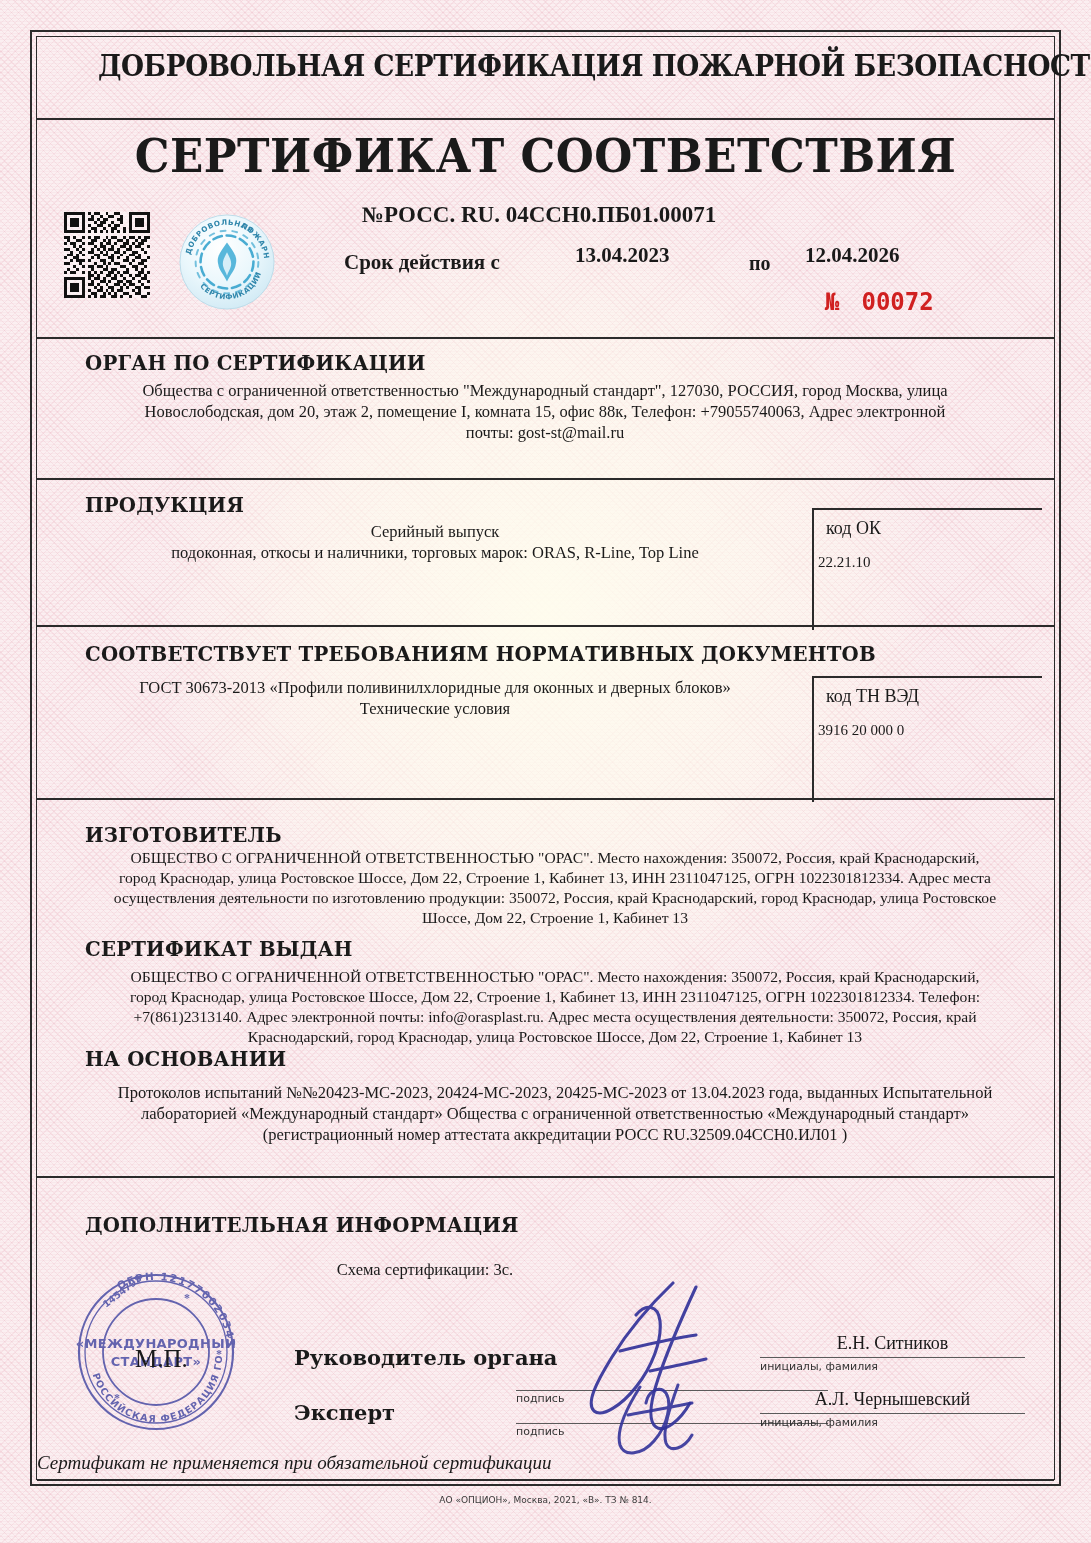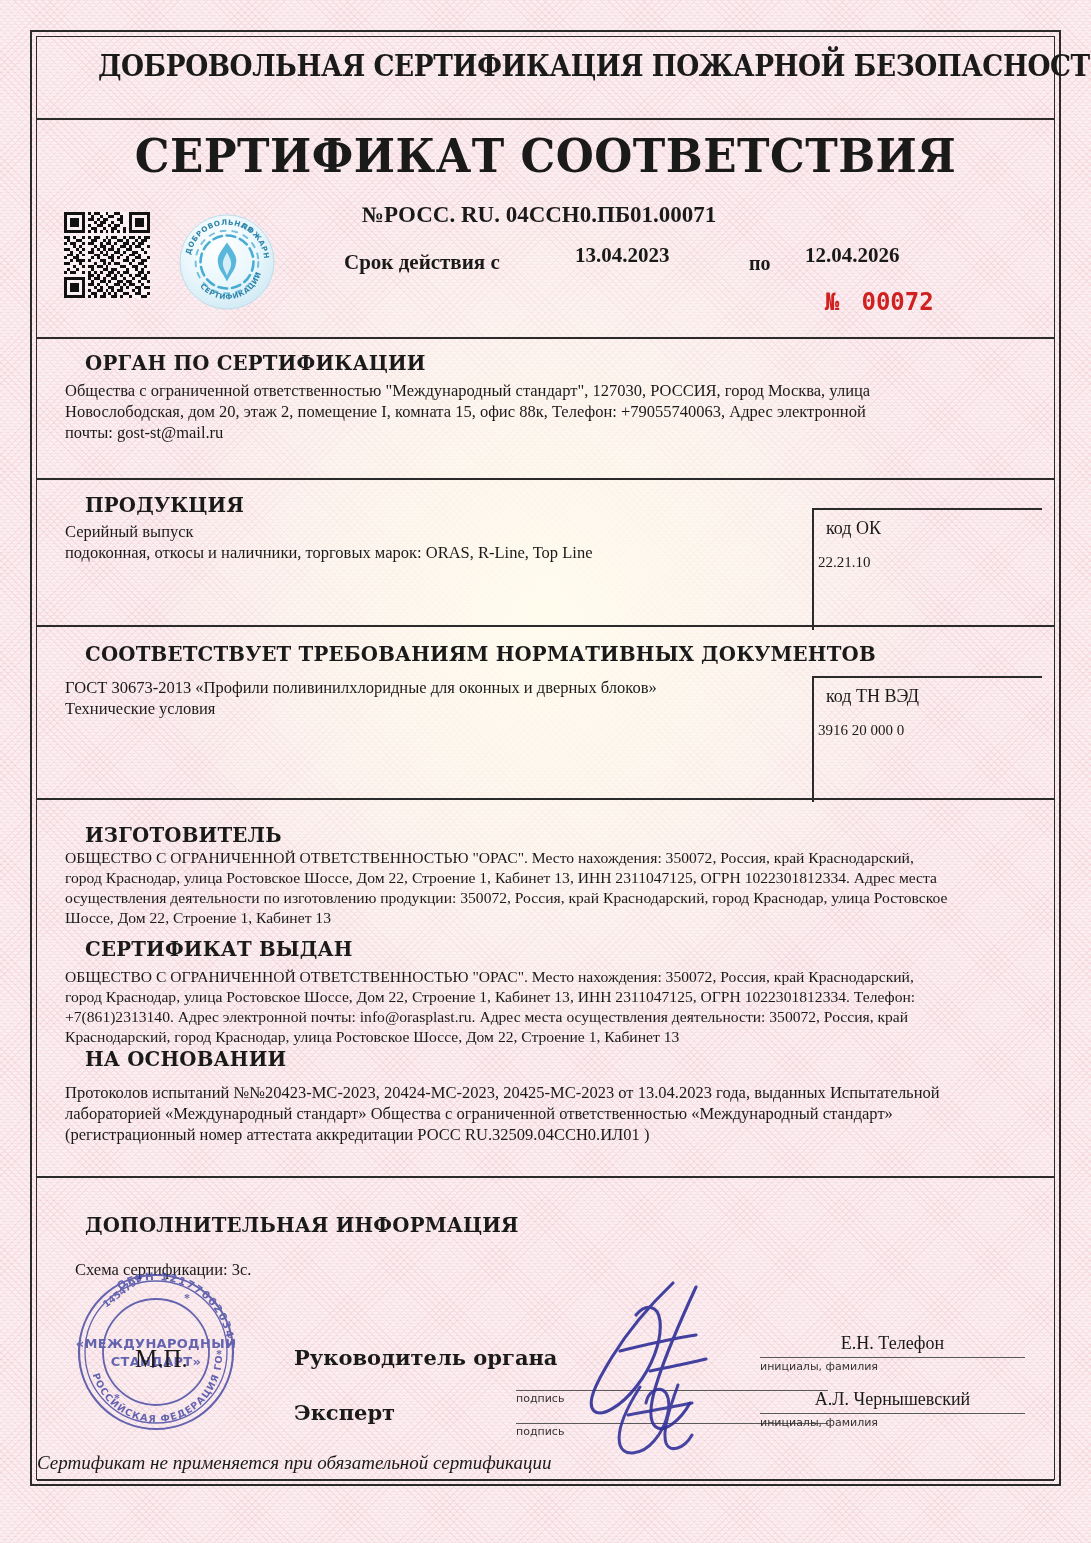--- a/index.html
+++ b/index.html
@@ -137,21 +137,21 @@
     font-size: 21px;
     letter-spacing: 0.2px;
     transform: scaleX(0.94);
     transform-origin: 0 50%;
     white-space: nowrap;
   }
   .body-text {
     position: absolute;
     font-size: 16.5px;
     line-height: 21px;
-    text-align: left;
+    text-align: center;
   }
   .body-text.sm { font-size: 15.6px; line-height: 20px; }
   
   .code-box {
     position: absolute;
     border-top: 2px solid #2b2b2b;
     border-left: 2px solid #2b2b2b;
     box-sizing: border-box;
   }
   .code-box .cb-label {
@@ -614,21 +614,21 @@
         <text x="150" y="96" font-size="12" font-weight="700">*</text>
       </g>
     </svg>
   </div>
   <div class="mp">М.П.</div>
 
   <div class="sig-role" style="left:279px; top:1345px;">Руководитель органа</div>
   <div class="sig-line" style="left:516px; top:1390px; width:312px;"></div>
   <div class="sig-caption" style="left:516px; top:1392px; width:312px;">подпись</div>
   <div class="sig-line" style="left:760px; top:1357px; width:265px;"></div>
-  <div class="sig-name" style="left:760px; top:1333px; width:265px;">Е.Н. Телефон</div>
+  <div class="sig-name" style="left:760px; top:1333px; width:265px;">Е.Н. Ситников</div>
   <div class="sig-caption" style="left:760px; top:1360px; width:265px;">инициалы, фамилия</div>
 
   <div class="sig-role" style="left:279px; top:1400px;">Эксперт</div>
   <div class="sig-line" style="left:516px; top:1423px; width:312px;"></div>
   <div class="sig-caption" style="left:516px; top:1425px; width:312px;">подпись</div>
   <div class="sig-line" style="left:760px; top:1413px; width:265px;"></div>
   <div class="sig-name" style="left:760px; top:1389px; width:265px;">А.Л. Чернышевский</div>
   <div class="sig-caption" style="left:760px; top:1416px; width:265px;">инициалы, фамилия</div>
 
   <svg class="signature-svg" style="left:500px; top:1275px;" width="280" height="190" viewBox="0 0 280 190" aria-hidden="true">
@@ -640,14 +640,15 @@
     </g>
     <g fill="none" stroke="#33339a" stroke-width="3" stroke-linecap="round" stroke-linejoin="round" opacity="0.9">
       <path d="M140 112 C 126 134, 116 156, 120 170 C 124 182, 142 180, 154 166 C 168 150, 172 128, 166 118 C 160 110, 148 116, 146 128"></path>
       <path d="M178 110 C 170 132, 162 156, 166 168 C 170 178, 184 174, 192 160"></path>
       <path d="M128 140 C 150 136, 172 132, 192 128"></path>
     </g>
   </svg>
 
   <div class="hrule" style="top:1479px;"></div>
   <div class="disclaimer">Сертификат не применяется при обязательной сертификации</div>
+  <div class="imprint">АО «ОПЦИОН», Москва, 2021, «В». ТЗ № 814.</div>
 
 </div>
 
 </body></html>

